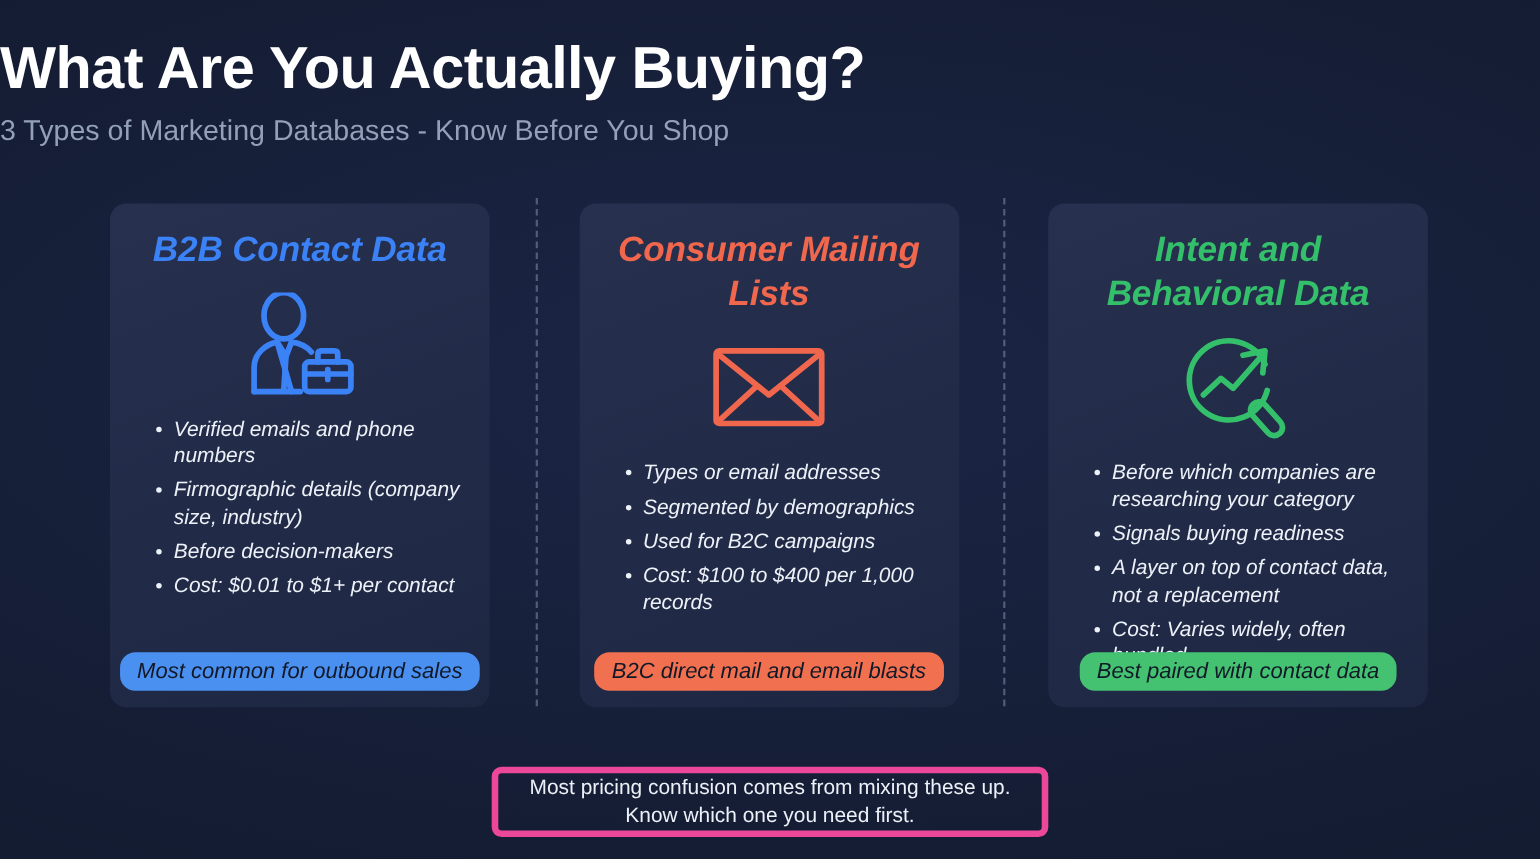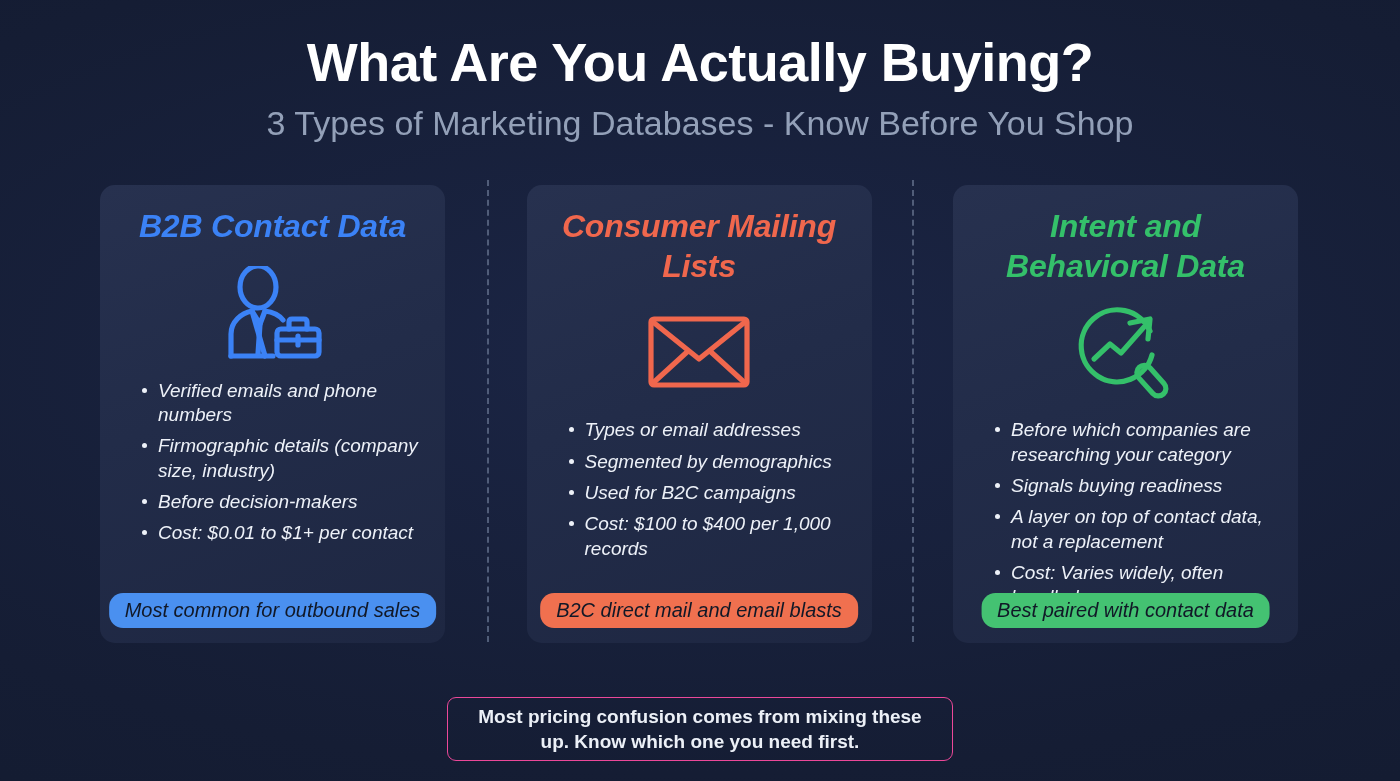--- a/index.html
+++ b/index.html
@@ -9,27 +9,27 @@
     background:#161f38;
     background-image:radial-gradient(ellipse 120% 90% at 50% 45%, #1b2545 0%, #151d34 60%, #121a2e 100%);
     color:#e8edf7;
     overflow:hidden;
     position:relative;
   }
 
   .page { width:1400px; height:781px; position:relative; }
 
   
-  .header { text-align:center; padding-top:34px; }
+  .header { padding-top:34px; }
   .title {
     font-size:54px; font-weight:bold; color:#ffffff;
     letter-spacing:-0.5px; line-height:1.06;
   }
   .subtitle {
-    font-size:34px; color:#93a0b8; font-weight:400;
+    font-size:26px; color:#93a0b8; font-weight:400;
     margin-top:12px; line-height:1.2;
   }
 
   
   .columns {
     position:absolute; top:185px; left:100px;
     width:1198px; height:458px;
     display:flex; justify-content:space-between;font-style:italic;
   }
   .card {
@@ -96,27 +96,26 @@
     border-left:2px dashed #5b6884;
     opacity:.85;
   }
   .divider.d1 { left:487px; }
   .divider.d2 { left:912px; }
 
   
   .footer {
     position:absolute; left:447px; top:697px;
     width:506px; height:64px;
-    border:1px solid #ec4899;
+    border:6px solid #ec4899;
     border-radius:9px;
     display:flex; align-items:center; justify-content:center;
     text-align:center;
     font-size:19px; line-height:1.32; color:#ecf0f7;
     padding:0 16px;
-    font-weight:bold;
   }
 </style>
 </head>
 <body>
 
 <div class="page">
 
   <div class="header">
     <div class="title">What Are You Actually Buying?</div>
     <div class="subtitle">3 Types of Marketing Databases - Know Before You Shop</div>

